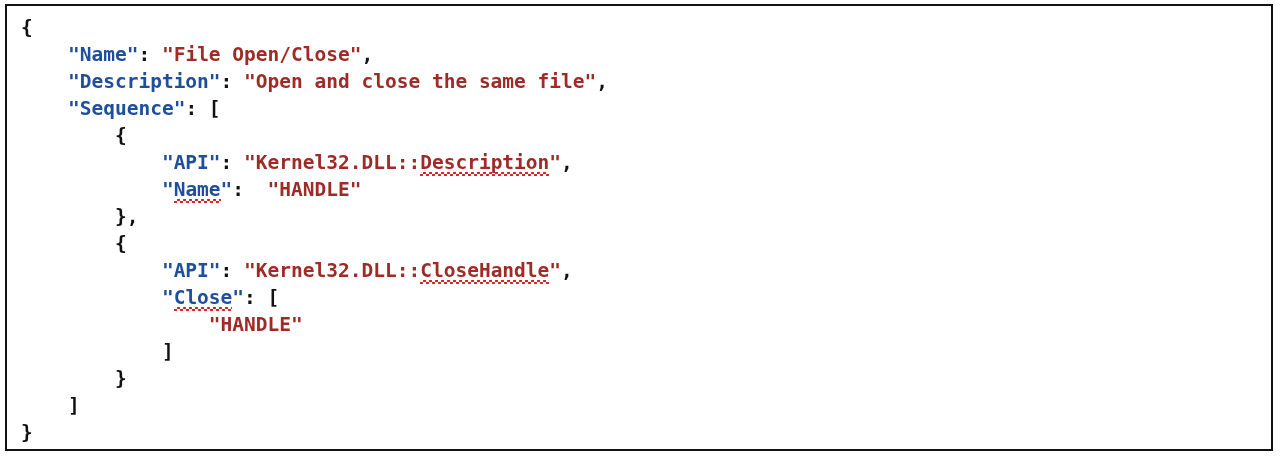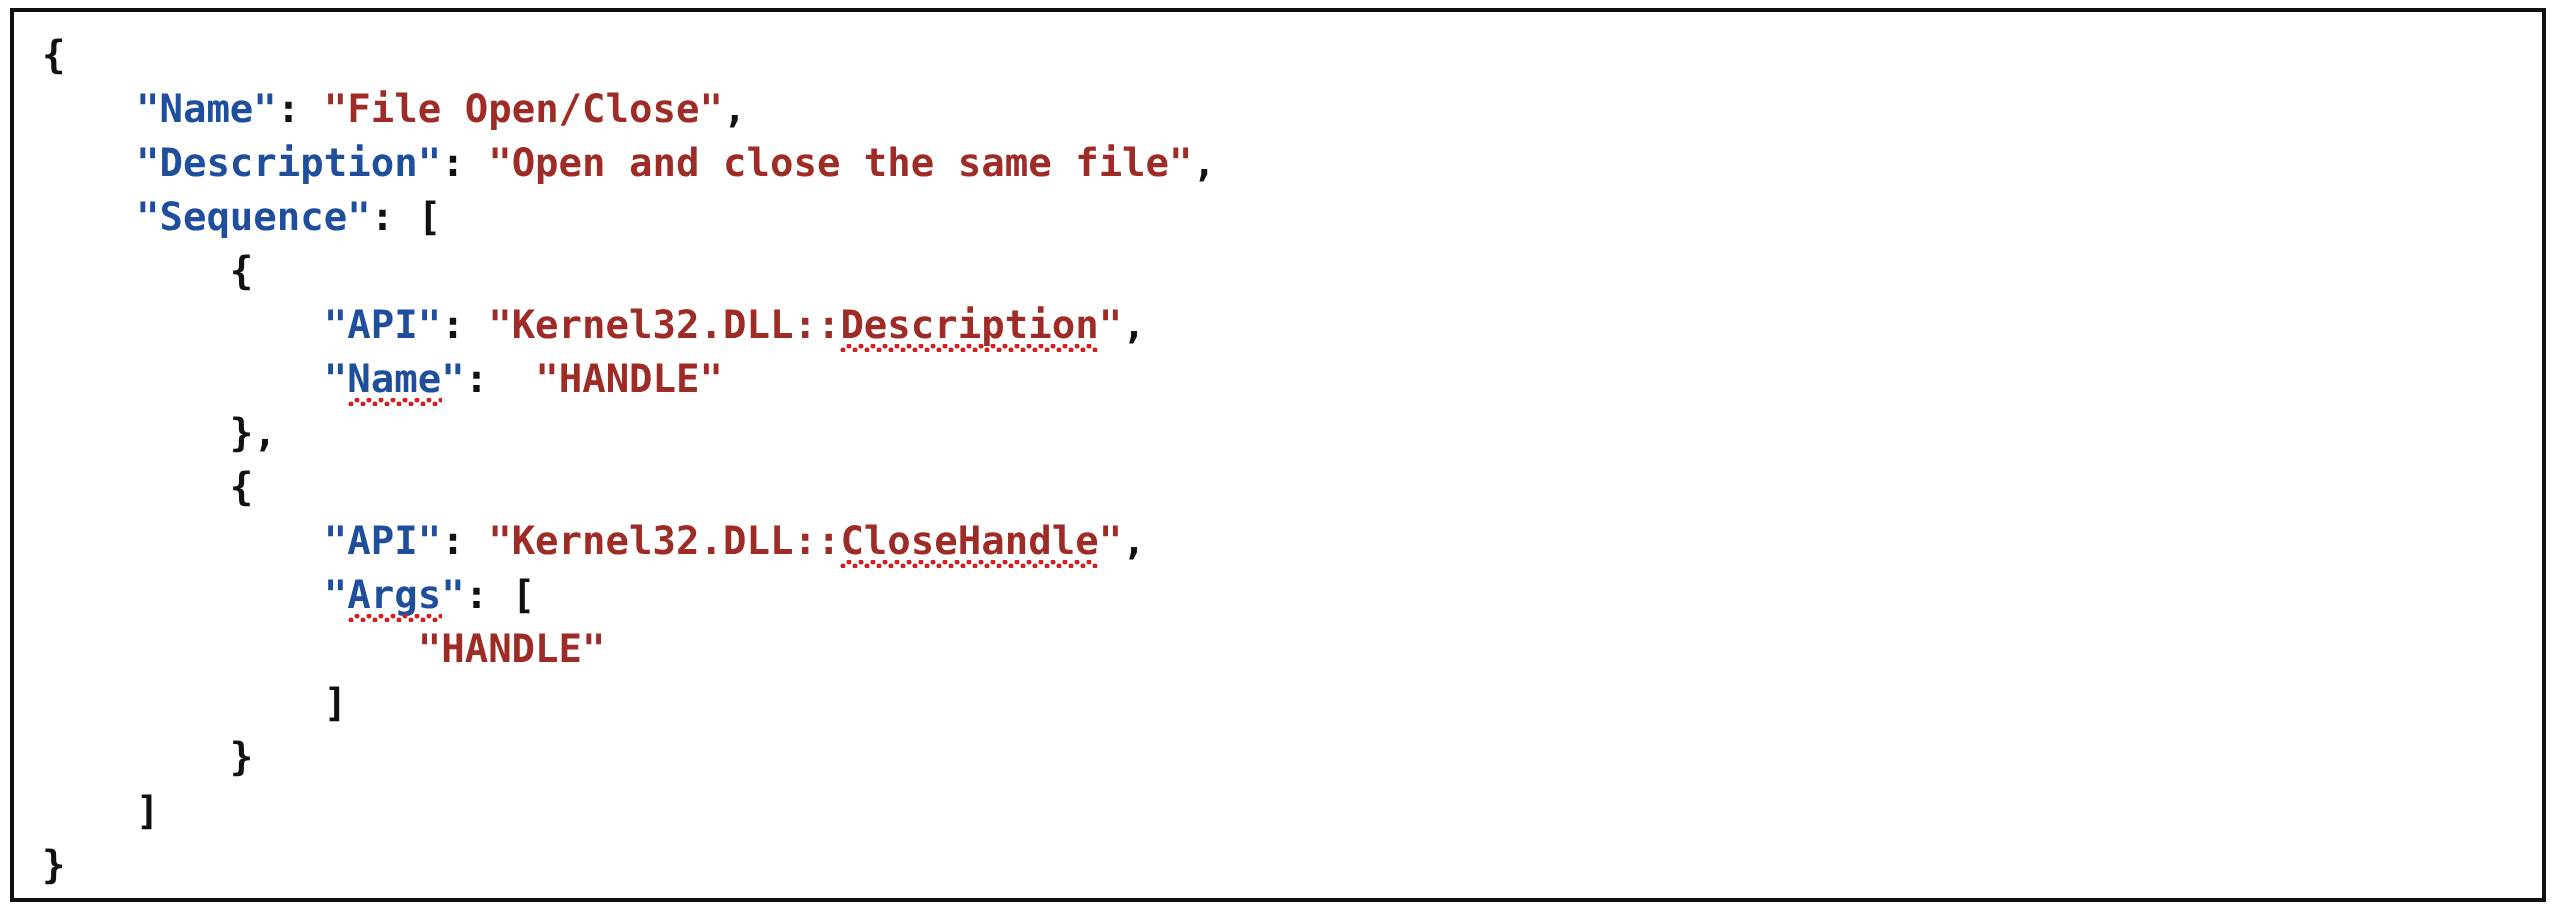--- a/index.html
+++ b/index.html
@@ -75,20 +75,20 @@
       <div class="code-line"><span class="tok-punct">{</span></div>
       <div class="code-line"><span>    </span><span class="tok-key">"Name"</span><span class="tok-punct">: </span><span class="tok-str">"File Open/Close"</span><span class="tok-punct">,</span></div>
       <div class="code-line"><span>    </span><span class="tok-key">"Description"</span><span class="tok-punct">: </span><span class="tok-str">"Open and close the same file"</span><span class="tok-punct">,</span></div>
       <div class="code-line"><span>    </span><span class="tok-key">"Sequence"</span><span class="tok-punct">: </span><span class="tok-punct">[</span></div>
       <div class="code-line"><span>        </span><span class="tok-punct">{</span></div>
       <div class="code-line"><span>            </span><span class="tok-key">"API"</span><span class="tok-punct">: </span><span class="tok-str">"Kernel32.DLL::</span><span class="tok-str squiggle">Description</span><span class="tok-str">"</span><span class="tok-punct">,</span></div>
       <div class="code-line"><span>            </span><span class="tok-key">"</span><span class="tok-key squiggle">Name</span><span class="tok-key">"</span><span class="tok-punct">:  </span><span class="tok-str">"HANDLE"</span></div>
       <div class="code-line"><span>        </span><span class="tok-punct">},</span></div>
       <div class="code-line"><span>        </span><span class="tok-punct">{</span></div>
       <div class="code-line"><span>            </span><span class="tok-key">"API"</span><span class="tok-punct">: </span><span class="tok-str">"Kernel32.DLL::</span><span class="tok-str squiggle">CloseHandle</span><span class="tok-str">"</span><span class="tok-punct">,</span></div>
-      <div class="code-line"><span>            </span><span class="tok-key">"</span><span class="tok-key squiggle">Args</span><span class="tok-key">"</span><span class="tok-punct">: </span><span class="tok-punct">[</span></div>
+      <div class="code-line"><span>            </span><span class="tok-key">"</span><span class="tok-key squiggle">Close</span><span class="tok-key">"</span><span class="tok-punct">: </span><span class="tok-punct">[</span></div>
       <div class="code-line"><span>                </span><span class="tok-str">"HANDLE"</span></div>
       <div class="code-line"><span>            </span><span class="tok-punct">]</span></div>
       <div class="code-line"><span>        </span><span class="tok-punct">}</span></div>
       <div class="code-line"><span>    </span><span class="tok-punct">]</span></div>
       <div class="code-line"><span class="tok-punct">}</span></div>
     </div>
 </div>
 
 </body></html>

